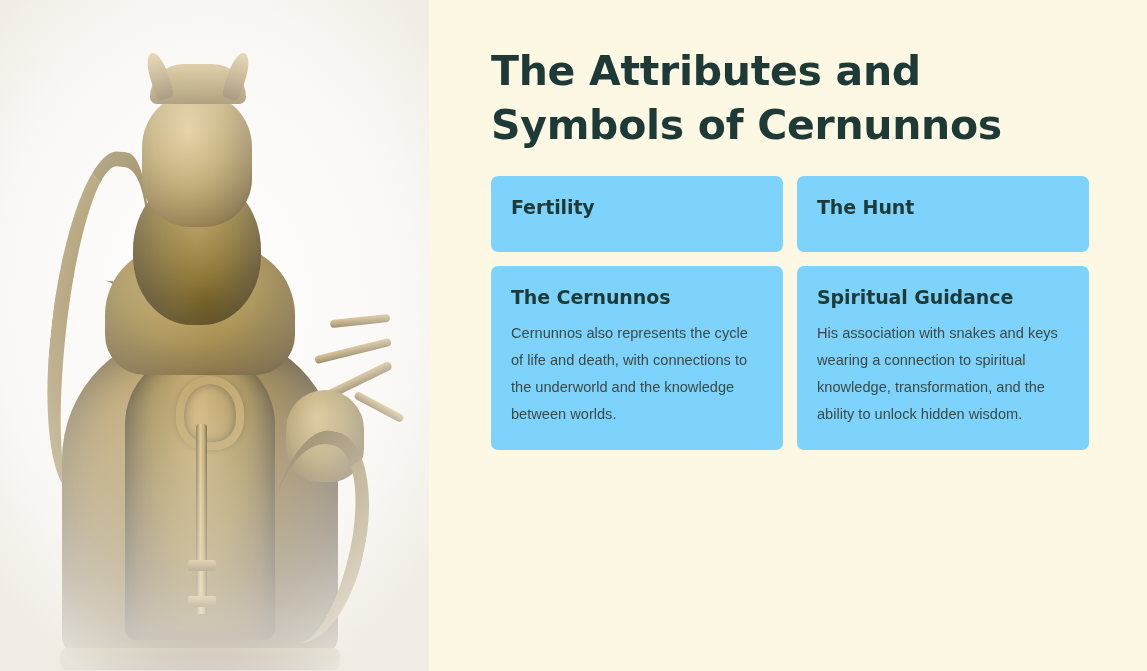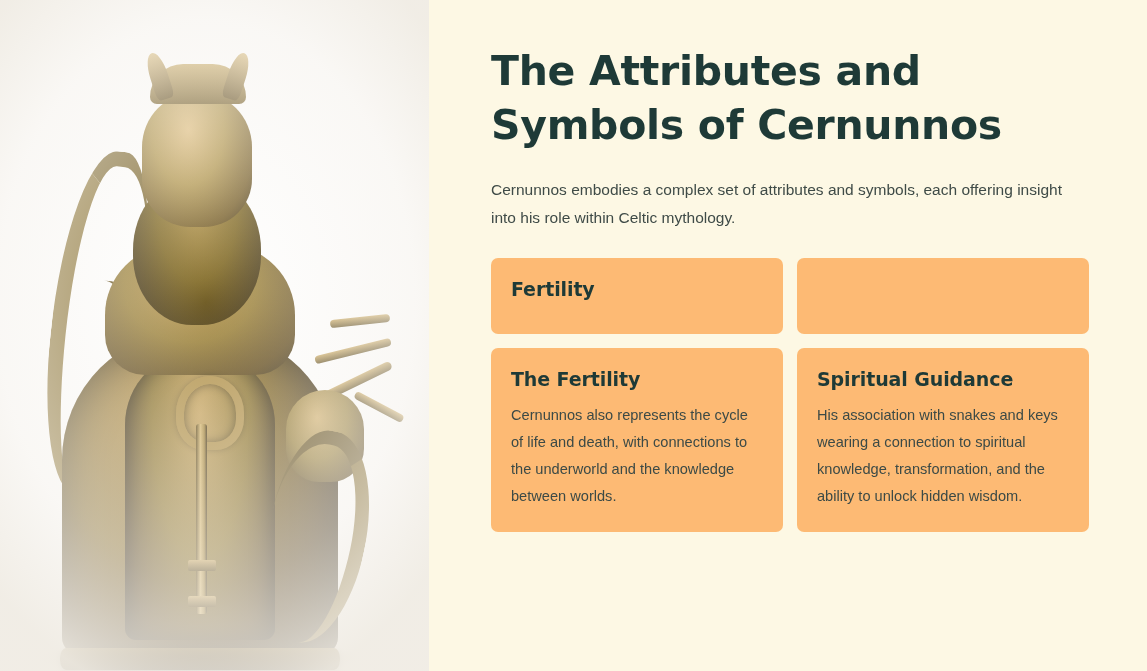--- a/index.html
+++ b/index.html
@@ -269,21 +269,21 @@
     margin: 0 0 26px 0;
     max-width: 590px;
   }
   .cards {
     display: grid;
     grid-template-columns: 292px 292px;
     grid-column-gap: 14px;
     grid-row-gap: 14px;
   }
   .card {
-    background: #fdba74;
+    background: #7dd3fc;
     border-radius: 7px;
     padding: 20px 22px 22px 20px;
     box-sizing: border-box;
   }
   .card-title {
     font-family: "DejaVu Sans", sans-serif;
     font-size: 19px;
     font-weight: 700;
     color: #1e3a37;
     margin: 0 0 12px 0;
@@ -329,33 +329,33 @@
       <div class="base"></div>
       <div class="shadow"></div>
     </div>
     <div class="vignette"></div>
   </div>
 
   <div class="content-panel">
 
     <h1 class="heading">The Attributes and Symbols of Cernunnos</h1>
 
-    <p class="intro">Cernunnos embodies a complex set of attributes and symbols, each offering insight into his role within Celtic mythology.</p>
 
     <div class="cards">
 
       <div class="card">
         <h2 class="card-title">Fertility</h2>
       </div>
 
       <div class="card">
+        <h2 class="card-title">The Hunt</h2>
       </div>
 
       <div class="card">
-        <h2 class="card-title">The Fertility</h2>
+        <h2 class="card-title">The Cernunnos</h2>
         <p class="card-body">Cernunnos also represents the cycle of life and death, with connections to the underworld and the knowledge between worlds.</p>
       </div>
 
       <div class="card">
         <h2 class="card-title">Spiritual Guidance</h2>
         <p class="card-body">His association with snakes and keys wearing a connection to spiritual knowledge, transformation, and the ability to unlock hidden wisdom.</p>
       </div>
 
     </div>
 

